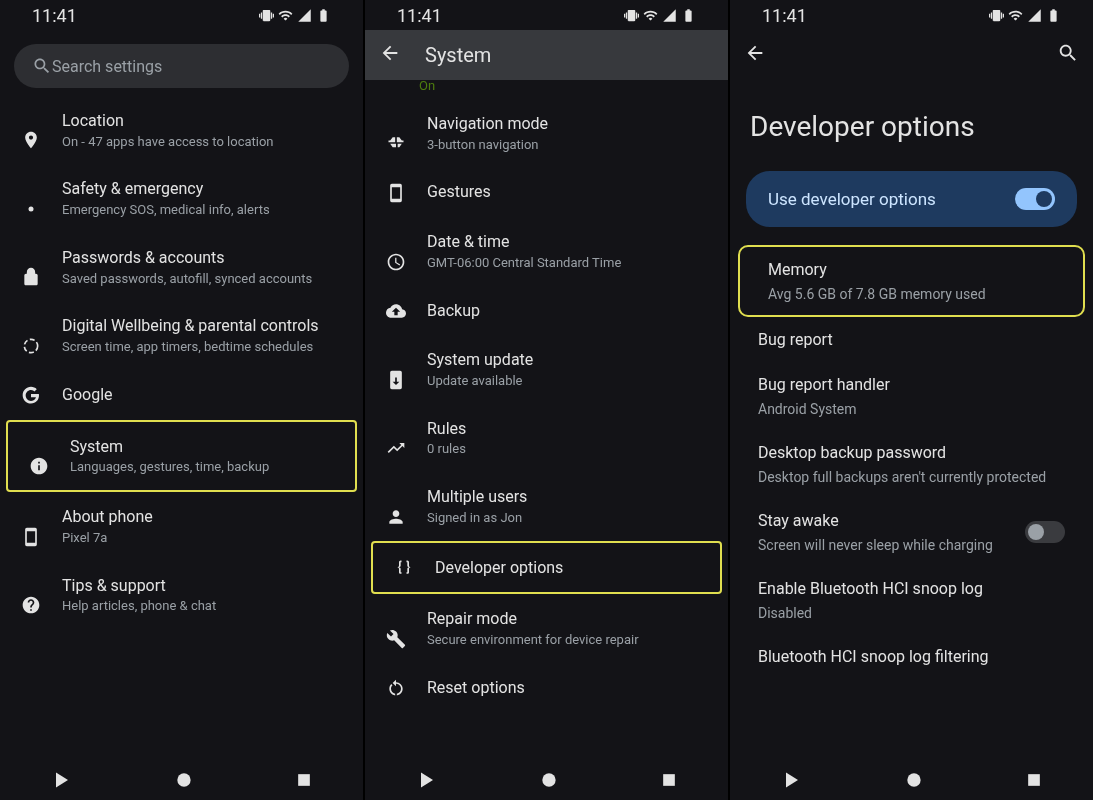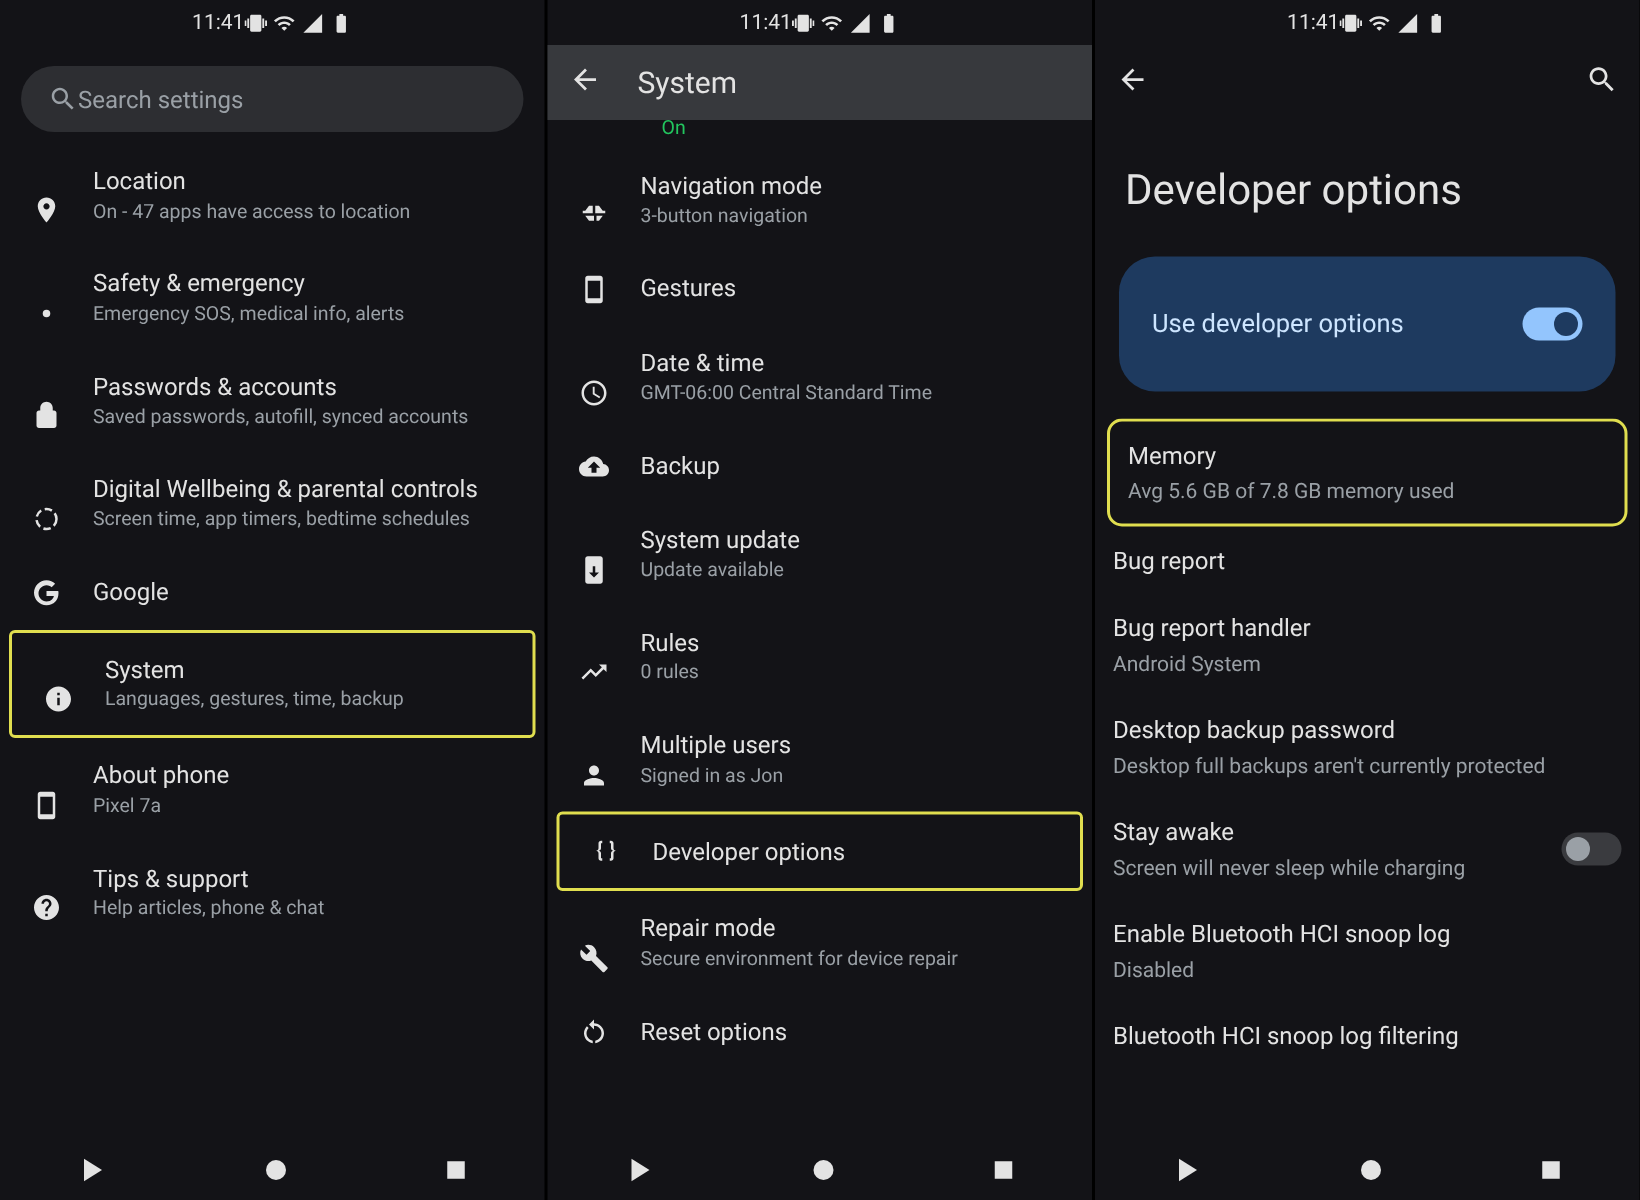--- a/index.html
+++ b/index.html
@@ -1,19 +1,19 @@
 <!DOCTYPE html>
 <html><head>
 <meta charset="utf-8">
 <style>
 *{margin:0;padding:0;box-sizing:border-box;font-family:Roboto,-apple-system,sans-serif}
 body{background:#000;width:1093px;height:800px;display:flex;overflow:hidden}
 .phone{flex:1;background:#131317;display:flex;flex-direction:column;position:relative;min-width:0}
 .phone + .phone{margin-left:2px}
-.status-bar{display:flex;justify-content:center;align-items:center;padding:6px 32px;color:#e3e3e3;font-size:14px;height:30px}
+.status-bar{display:flex;justify-content:space-between;align-items:center;padding:6px 32px;color:#e3e3e3;font-size:18px;height:30px}
 .status-icons{display:flex;gap:4px;align-items:center;font-size:14px}
 .status-icons svg{width:15px;height:15px;fill:#e3e3e3}
 .search-box{margin:14px 14px 8px;background:#2d2e32;border-radius:28px;display:flex;align-items:center;padding:12px 18px;gap:0}
 .search-box svg{width:20px;height:20px;fill:#9aa0a6}
 .search-box span{color:#9aa0a6;font-size:16px}
 .title-bar{display:flex;align-items:center;padding:10px 14px;gap:24px;background:#37393d;height:50px}
 .title-bar.plain{background:transparent}
 .back-btn{color:#e3e3e3;cursor:pointer}
 .back-btn svg{width:22px;height:22px;fill:#e3e3e3}
 .title-bar h1{color:#e3e3e3;font-size:20px;font-weight:400}
@@ -22,34 +22,34 @@
 .big-title{color:#e3e3e3;font-size:28px;font-weight:400;padding:30px 20px 24px}
 .content{flex:1;overflow:hidden}
 .list-item{display:flex;align-items:flex-end;padding:14px 20px;gap:20px;cursor:pointer}
 .list-item .icon{width:22px;display:flex;align-items:center;justify-content:center;flex-shrink:0}
 .list-item .icon svg{width:20px;height:20px;fill:#e3e3e3}
 .list-item .text{flex:1;min-width:0}
 .list-item .title{color:#e3e3e3;font-size:16px;line-height:1.35}
 .list-item .subtitle{color:#9aa0a6;font-size:13px;margin-top:2px;line-height:1.3}
 .highlighted{border:2px solid #e0de4f;border-radius:4px;margin:0 6px}
 .highlighted.r3{margin:0 8px;border-radius:10px}
-.toggle-card{background:#1e3a5f;margin:4px 16px 18px;border-radius:24px;display:flex;align-items:center;padding:34px 22px;justify-content:space-between}
+.toggle-card{background:#1e3a5f;margin:4px 16px 18px;border-radius:24px;display:flex;align-items:center;padding:17px 22px;justify-content:space-between}
 .toggle-card .label{color:#cde5ff;font-size:17px}
 .switch{width:40px;height:22px;background:#93c5fd;border-radius:11px;position:relative;cursor:pointer}
 .switch::after{content:'';position:absolute;width:16px;height:16px;background:#1e3a5f;border-radius:50%;top:3px;right:3px}
 .switch.off{background:#3a3b3f}
 .switch.off::after{background:#9aa0a6;right:auto;left:3px}
-.list-row{padding:13px 12px;cursor:pointer}
+.list-row{padding:13px 28px;cursor:pointer}
 .list-row .title{color:#e3e3e3;font-size:16px}
 .list-row .subtitle{color:#9aa0a6;font-size:14px;margin-top:7px}
 .list-row.with-switch{display:flex;align-items:center;justify-content:flex-end;gap:16px}
 .list-row.with-switch .text{flex:1}
 .nav-bar{display:flex;justify-content:space-around;align-items:center;padding:10px 0;height:40px}
 .nav-bar svg{fill:#e3e3e3}
-.partial{color:#22c55e;font-size:13px;padding-left:76px;margin-top:-2px;margin-bottom:6px}
+.partial{color:#4d7c0f;font-size:13px;padding-left:54px;margin-top:-2px;margin-bottom:6px}
 </style>
 </head>
 <body>
 
 <div class="phone">
   <div class="status-bar">
     <span>11:41</span>
     <div class="status-icons">
       <svg viewBox="0 0 24 24">
           <path d="M0 15h2V9H0v6zm3 2h2V7H3v10zm19-8v6h2V9h-2zm-3 8h2V7h-2v10zM16.5 3h-9C6.67 3 6 3.67 6 4.5v15c0 .83.67 1.5 1.5 1.5h9c.83 0 1.5-.67 1.5-1.5v-15c0-.83-.67-1.5-1.5-1.5z"></path>

